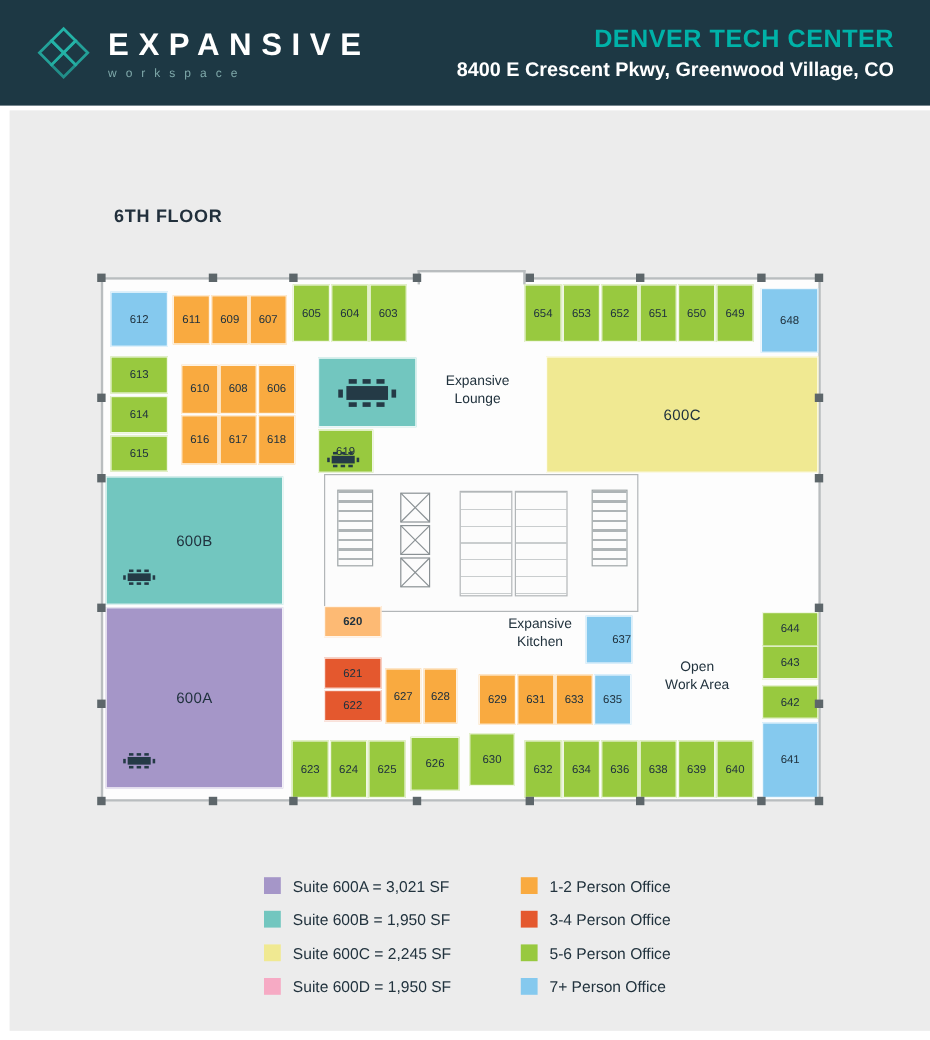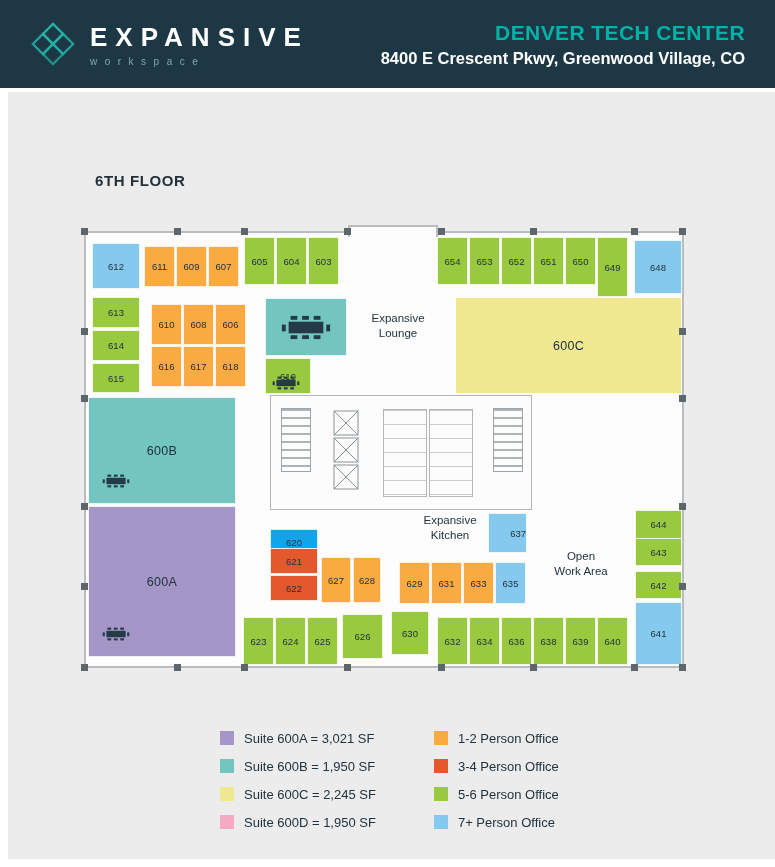--- a/index.html
+++ b/index.html
@@ -148,21 +148,21 @@
         </div>
         <div class="room" style="left: 423px; top: 12px; width: 31px; height: 48px; background: rgb(152, 201, 63);">
           <span>652</span>
         </div>
         <div class="room" style="left: 455px; top: 12px; width: 31px; height: 48px; background: rgb(152, 201, 63);">
           <span>651</span>
         </div>
         <div class="room" style="left: 487px; top: 12px; width: 31px; height: 48px; background: rgb(152, 201, 63);">
           <span>650</span>
         </div>
-        <div class="room" style="left: 519px; top: 12px; width: 31px; height: 60px; background: rgb(152, 201, 63); text-align: right;">
+        <div class="room" style="left: 519px; top: 12px; width: 31px; height: 48px; background: rgb(152, 201, 63); text-align: right;">
           <span>649</span>
         </div>
         <div class="room" style="left: 556px; top: 15px; width: 48px; height: 54px; background: rgb(133, 201, 238);">
           <span>648</span>
         </div>
         <div class="room" style="left: 14px; top: 72px; width: 48px; height: 31px; background: rgb(152, 201, 63);">
           <span>613</span>
         </div>
         <div class="room" style="left: 14px; top: 105px; width: 48px; height: 31px; background: rgb(152, 201, 63);">
           <span>614</span>
@@ -254,21 +254,21 @@
         </div>
         <div class="room" style="left: 557px; top: 313px; width: 47px; height: 28px; background: rgb(152, 201, 63);">
           <span>643</span>
         </div>
         <div class="room" style="left: 557px; top: 346px; width: 47px; height: 28px; background: rgb(152, 201, 63);">
           <span>642</span>
         </div>
         <div class="room" style="left: 557px; top: 377px; width: 47px; height: 63px; background: rgb(133, 201, 238);">
           <span>641</span>
         </div>
-        <div class="room" style="left: 192px; top: 304px; width: 48px; height: 26px; background: #0ea5e9;">
+        <div class="room" style="left: 192px; top: 280px; width: 48px; height: 26px; background: #fdba74; font-weight: bold;">
           <span>620</span>
         </div>
         <div class="room" style="left: 192px; top: 323px; width: 48px; height: 26px; background: rgb(228, 88, 46);">
           <span>621</span>
         </div>
         <div class="room" style="left: 192px; top: 350px; width: 48px; height: 26px; background: rgb(228, 88, 46);">
           <span>622</span>
         </div>
         <div class="room" style="left: 243px; top: 332px; width: 30px; height: 46px; background: rgb(249, 170, 64);">
           <span>627</span>

